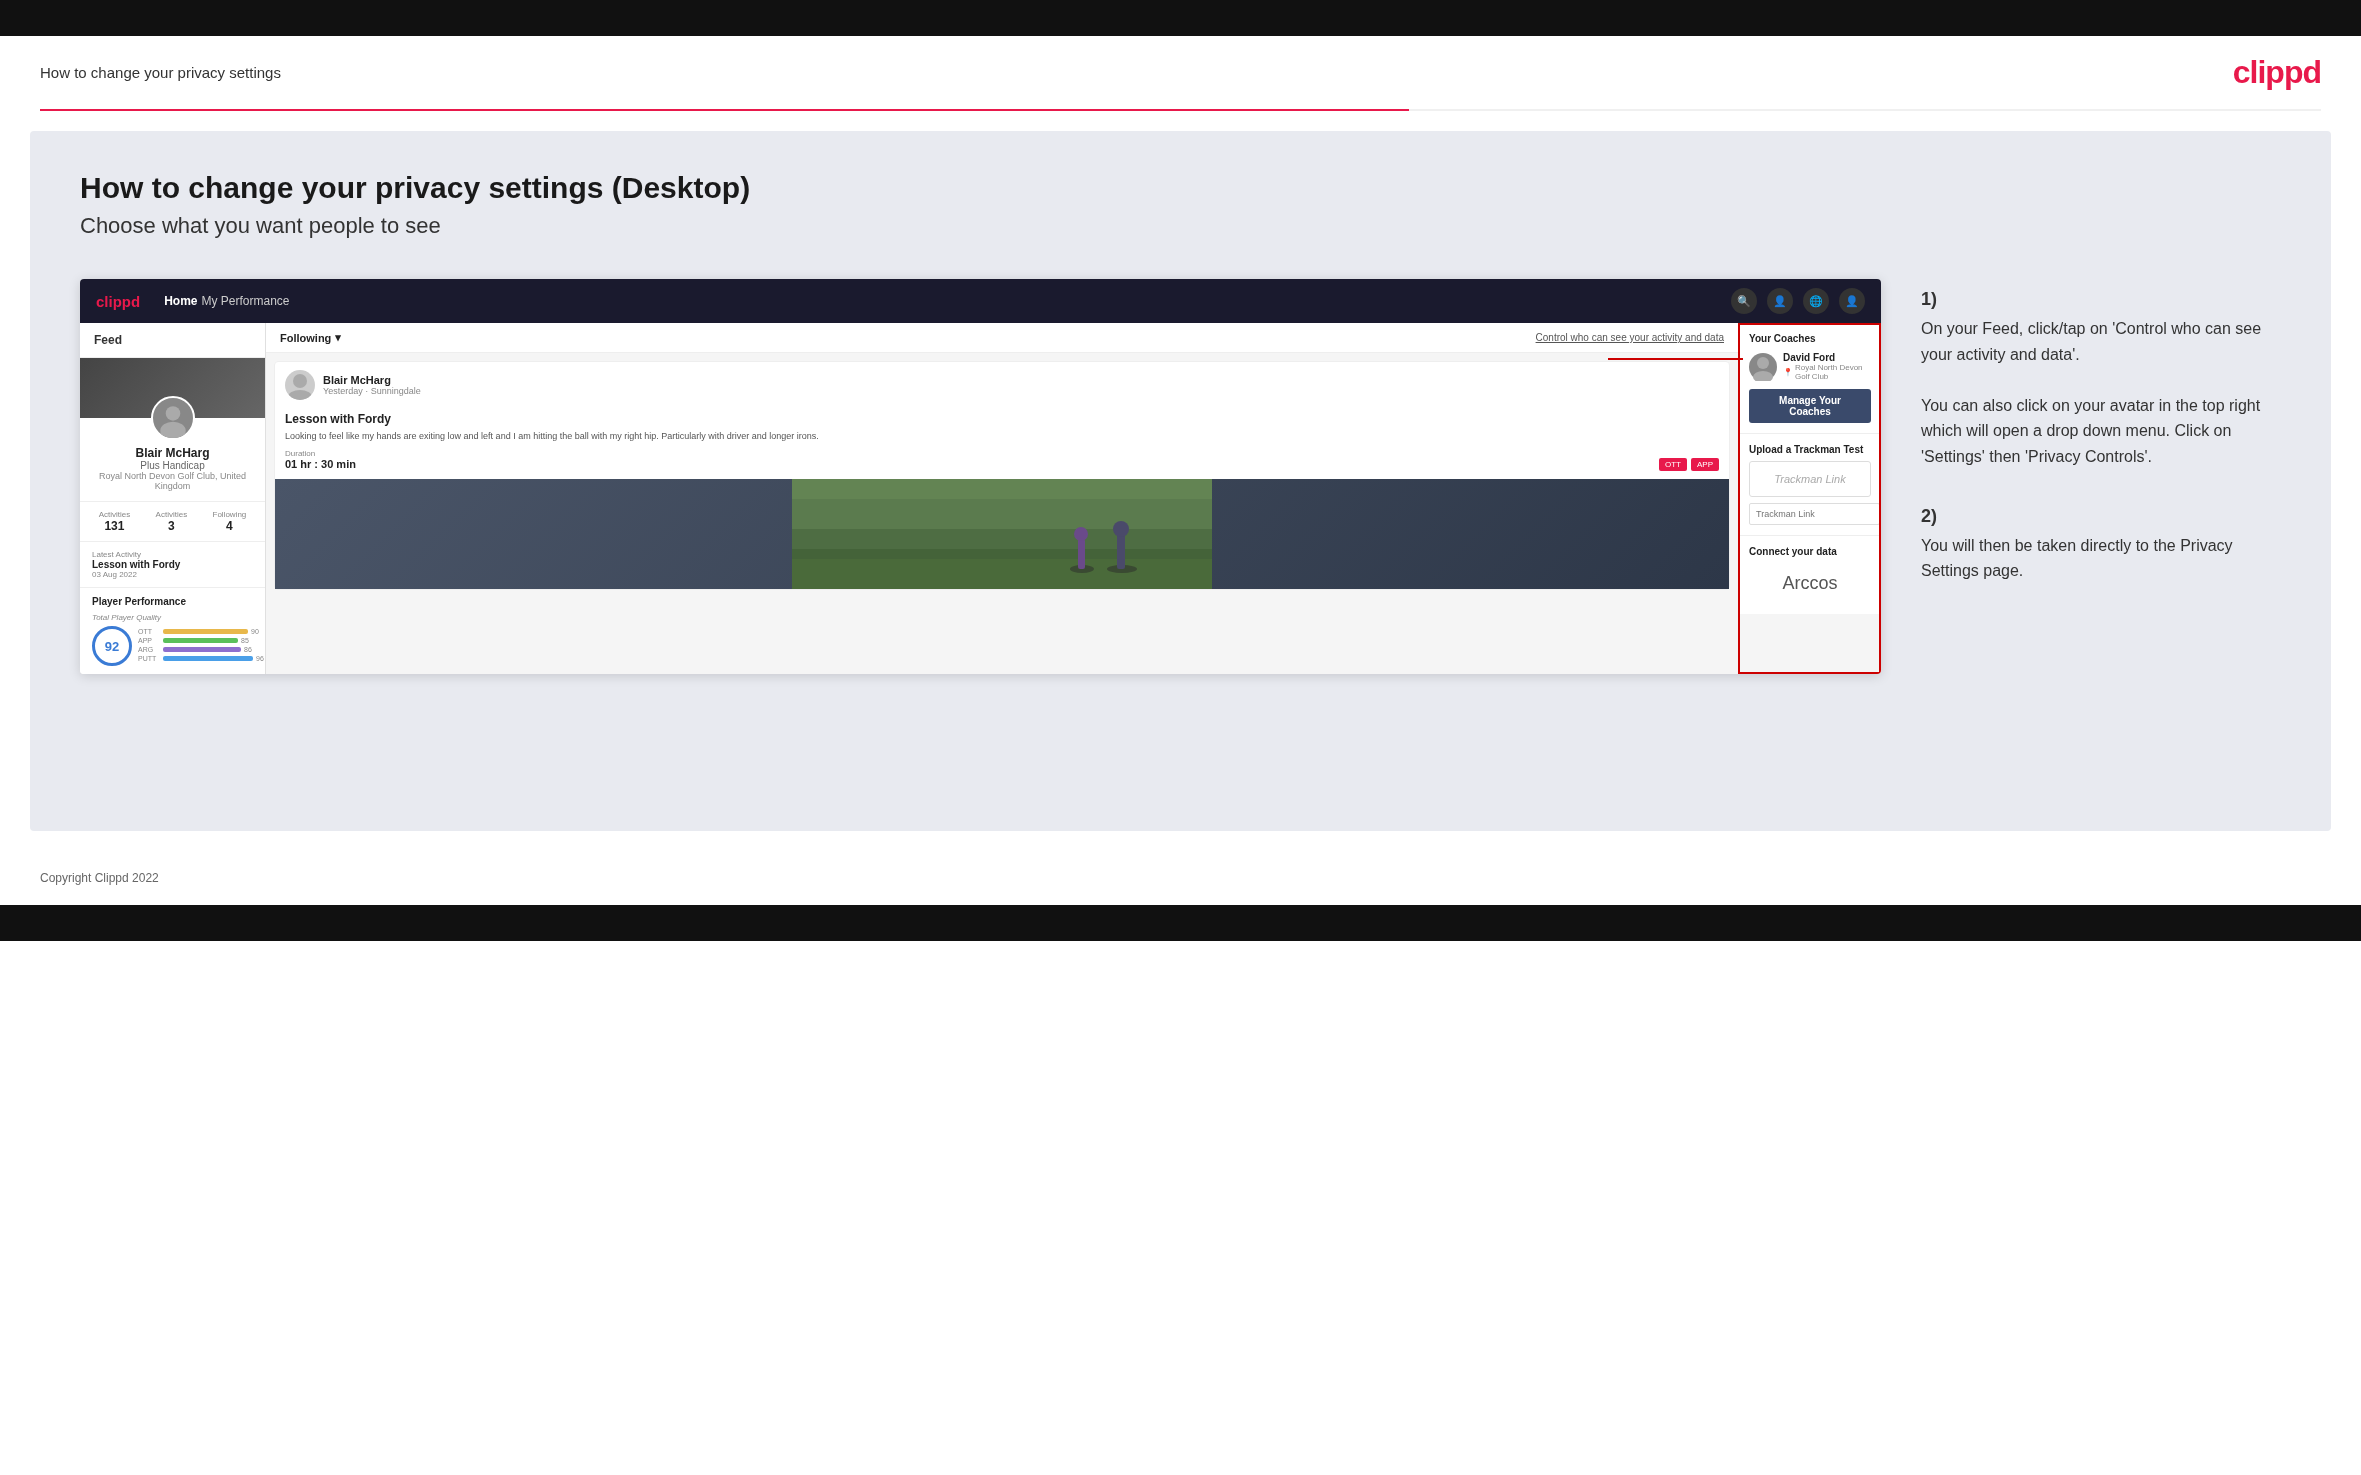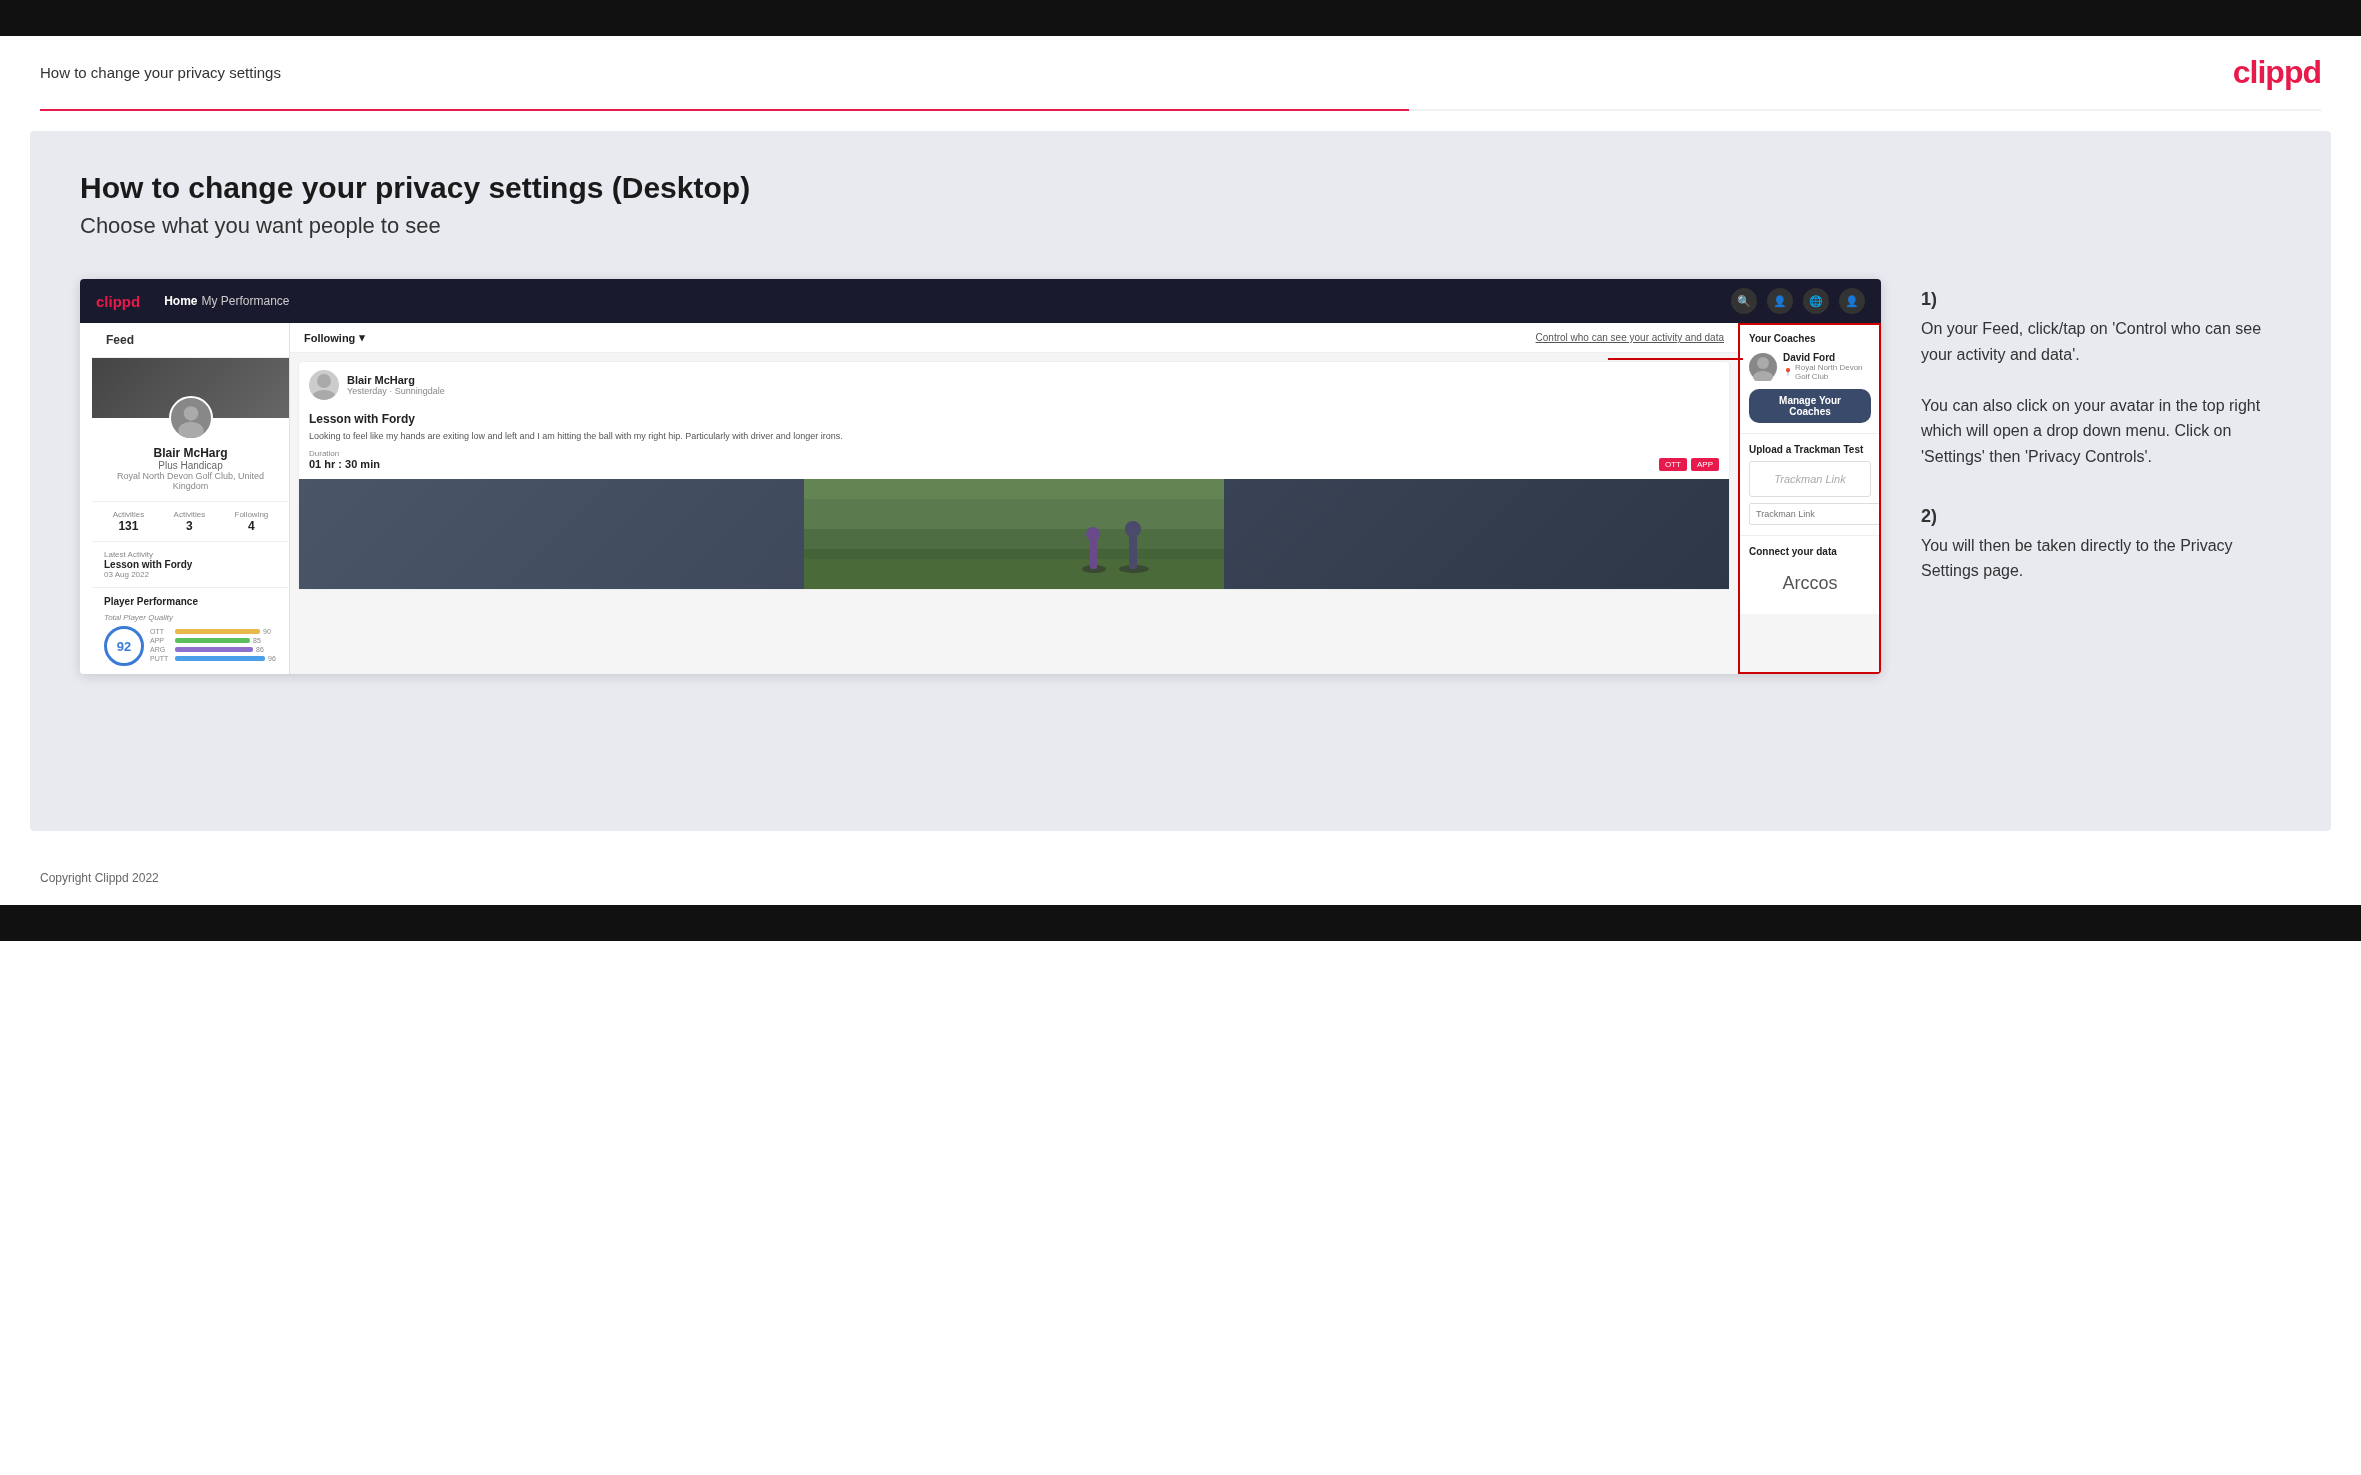--- a/index.html
+++ b/index.html
@@ -120,25 +120,24 @@
     }
 
     
     .app-body {
       display: flex;
       background: #f5f5f5;
     }
 
     
     .left-panel {
-      width: 210px;
+      width: 186px;
       background: #fff;
       border-right: 1px solid #e0e0e0;
       flex-shrink: 0;
-      padding-left: 12px;
     }
     .feed-tab {
       padding: 10px 14px;
       font-size: 12px;
       font-weight: 600;
       color: #333;
       border-bottom: 1px solid #eee;
     }
     .profile-banner {
       height: 60px;
@@ -427,21 +426,21 @@
       color: #888;
       display: flex;
       align-items: center;
       gap: 2px;
     }
     .manage-coaches-btn {
       background: #3a4a6b;
       color: #fff;
       font-size: 10px;
       padding: 6px 10px;
-      border-radius: 10px;
+      border-radius: 3px;
       text-align: center;
       cursor: pointer;
       font-weight: 600;
       margin-top: 4px;
     }
     .trackman-section {
       padding: 10px;
       border-bottom: 1px solid #eee;
     }
     .section-title {

